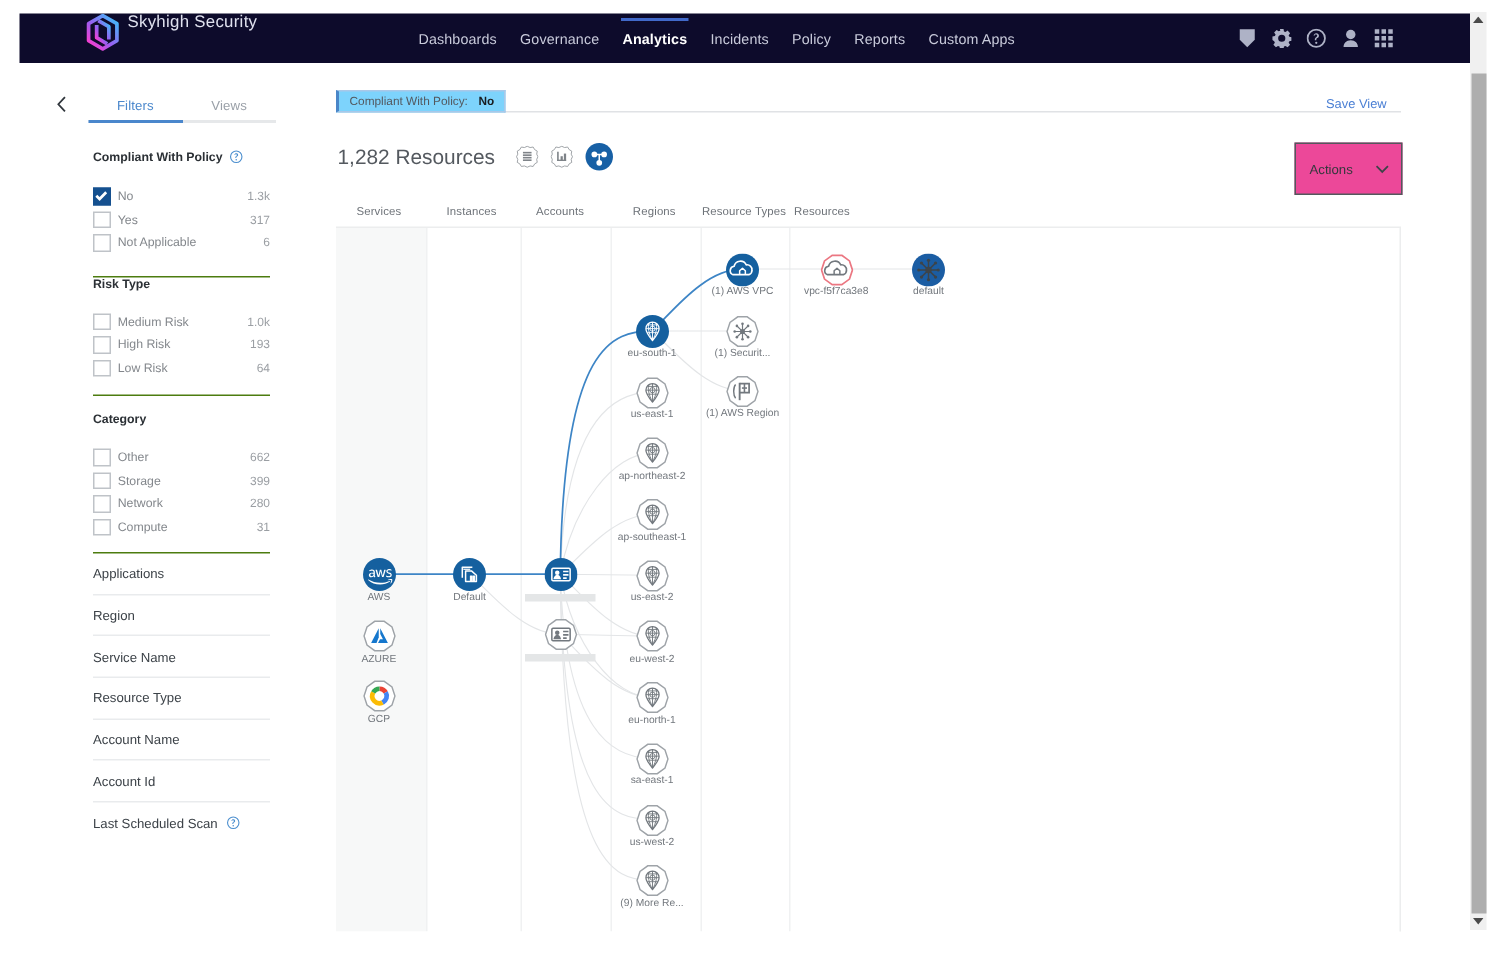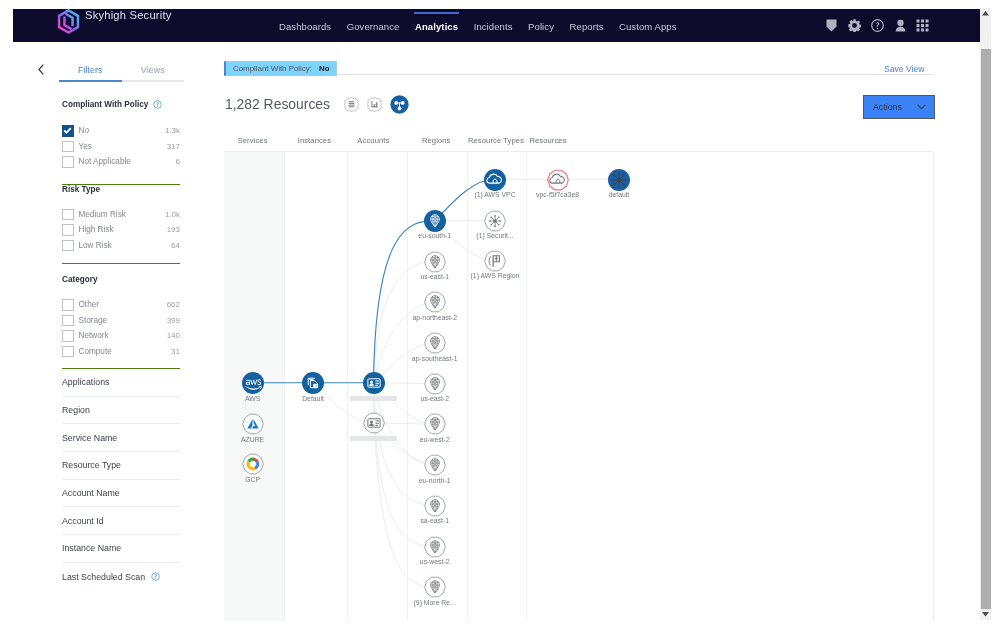--- a/index.html
+++ b/index.html
@@ -49,22 +49,22 @@
 
   
   .chip-bar{position:absolute;left:224px;top:57px;width:710px;height:17.2px;border-bottom:1px solid #e0e2e5;}
   .chip{display:inline-flex;align-items:center;height:14.5px;border:1px solid #a9c8e8;background:#7dd3fc;
         padding:0 7px;font-size:7.9px;color:#53585e;white-space:nowrap;box-sizing:border-box;
         border-left:2px solid #4a86c8;}
   .chip b{color:#191c1f;margin-left:7px;font-weight:bold;}
   .save-view{position:absolute;left:884px;top:64px;font-size:8.6px;color:#4a7fd4;white-space:nowrap;}
   .count-label{position:absolute;left:225px;top:96px;font-size:13.9px;color:#54595f;white-space:nowrap;}
   .view-modes{position:absolute;left:344px;top:95px;display:flex;gap:8px;align-items:center;}
-  .actions-btn{position:absolute;left:863px;top:95px;width:72px;height:24px;border:1px solid #53585d;
-               background:#3b82f6;display:flex;align-items:center;box-sizing:border-box;}
+  .actions-btn{position:absolute;left:863px;top:95px;width:72px;height:35px;border:1px solid #53585d;
+               background:#ec4899;display:flex;align-items:center;box-sizing:border-box;}
   .actions-label{font-size:8.8px;color:#34383d;margin-left:9px;}
   .actions-caret{margin-left:auto;margin-right:8px;display:flex;}
 
   .graph-wrap{position:absolute;left:224px;top:133px;width:714px;height:506px;}
   .col-head{position:absolute;top:3px;font-size:7.6px;color:#6d7278;white-space:nowrap;
             letter-spacing:.1px;transform:translateX(-50%);}
   .col-rule{position:absolute;left:0;top:18.3px;width:710px;height:1px;background:#ecedee;}
   .canvas{position:absolute;left:0;top:19.3px;width:710px;height:468.7px;overflow:hidden;
           border-right:1px solid #ecedee;box-sizing:border-box;}
   .col-band{position:absolute;top:0;height:468.7px;background:#f7f8f8;}
@@ -218,21 +218,21 @@
           <span class="sb-opt-count">662</span>
         </div>
         <div class="sb-opt" style="height:15.5px">
           <span class="sb-cb"></span>
           <span class="sb-opt-label">Storage</span>
           <span class="sb-opt-count">399</span>
         </div>
         <div class="sb-opt" style="height:15.5px">
           <span class="sb-cb"></span>
           <span class="sb-opt-label">Network</span>
-          <span class="sb-opt-count">140</span>
+          <span class="sb-opt-count">280</span>
         </div>
         <div class="sb-opt" style="height:15.5px">
           <span class="sb-cb"></span>
           <span class="sb-opt-label">Compute</span>
           <span class="sb-opt-count">31</span>
         </div>
       </div>
 
       <div class="sb-row" style="height:27.7px">
           <span>Applications</span>
@@ -244,23 +244,20 @@
           <span>Service Name</span>
         </div>
       <div class="sb-row" style="height:27.7px">
           <span>Resource Type</span>
         </div>
       <div class="sb-row" style="height:27.7px">
           <span>Account Name</span>
         </div>
       <div class="sb-row" style="height:27.7px">
           <span>Account Id</span>
-        </div>
-      <div class="sb-row" style="height:27.7px">
-          <span>Instance Name</span>
         </div>
       <div class="sb-row" style="height:27.7px;border-bottom:none">
         <span>Last Scheduled Scan</span>
         <span class="sb-info" style="margin-left:6px">
           <svg width="9" height="9" viewBox="0 0 18 18">
             <circle cx="9" cy="9" r="7.6" fill="none" stroke="#4e90cf" stroke-width="1.5"></circle>
             <path d="M6.6 6.7c0-1.4 1.1-2.3 2.5-2.3 1.4 0 2.45.9 2.45 2.15 0 1.1-.65 1.6-1.55 2.2-.7.5-.9.85-.9 1.55v.5h-1.4v-.75c0-1 .35-1.5 1.2-2.05.7-.5 1.05-.8 1.05-1.4 0-.7-.55-1.1-1.3-1.1-.85 0-1.35.5-1.35 1.3z" fill="#4e90cf"></path>
             <circle cx="9" cy="13.1" r="1.05" fill="#4e90cf"></circle>
           </svg>
         </span>

